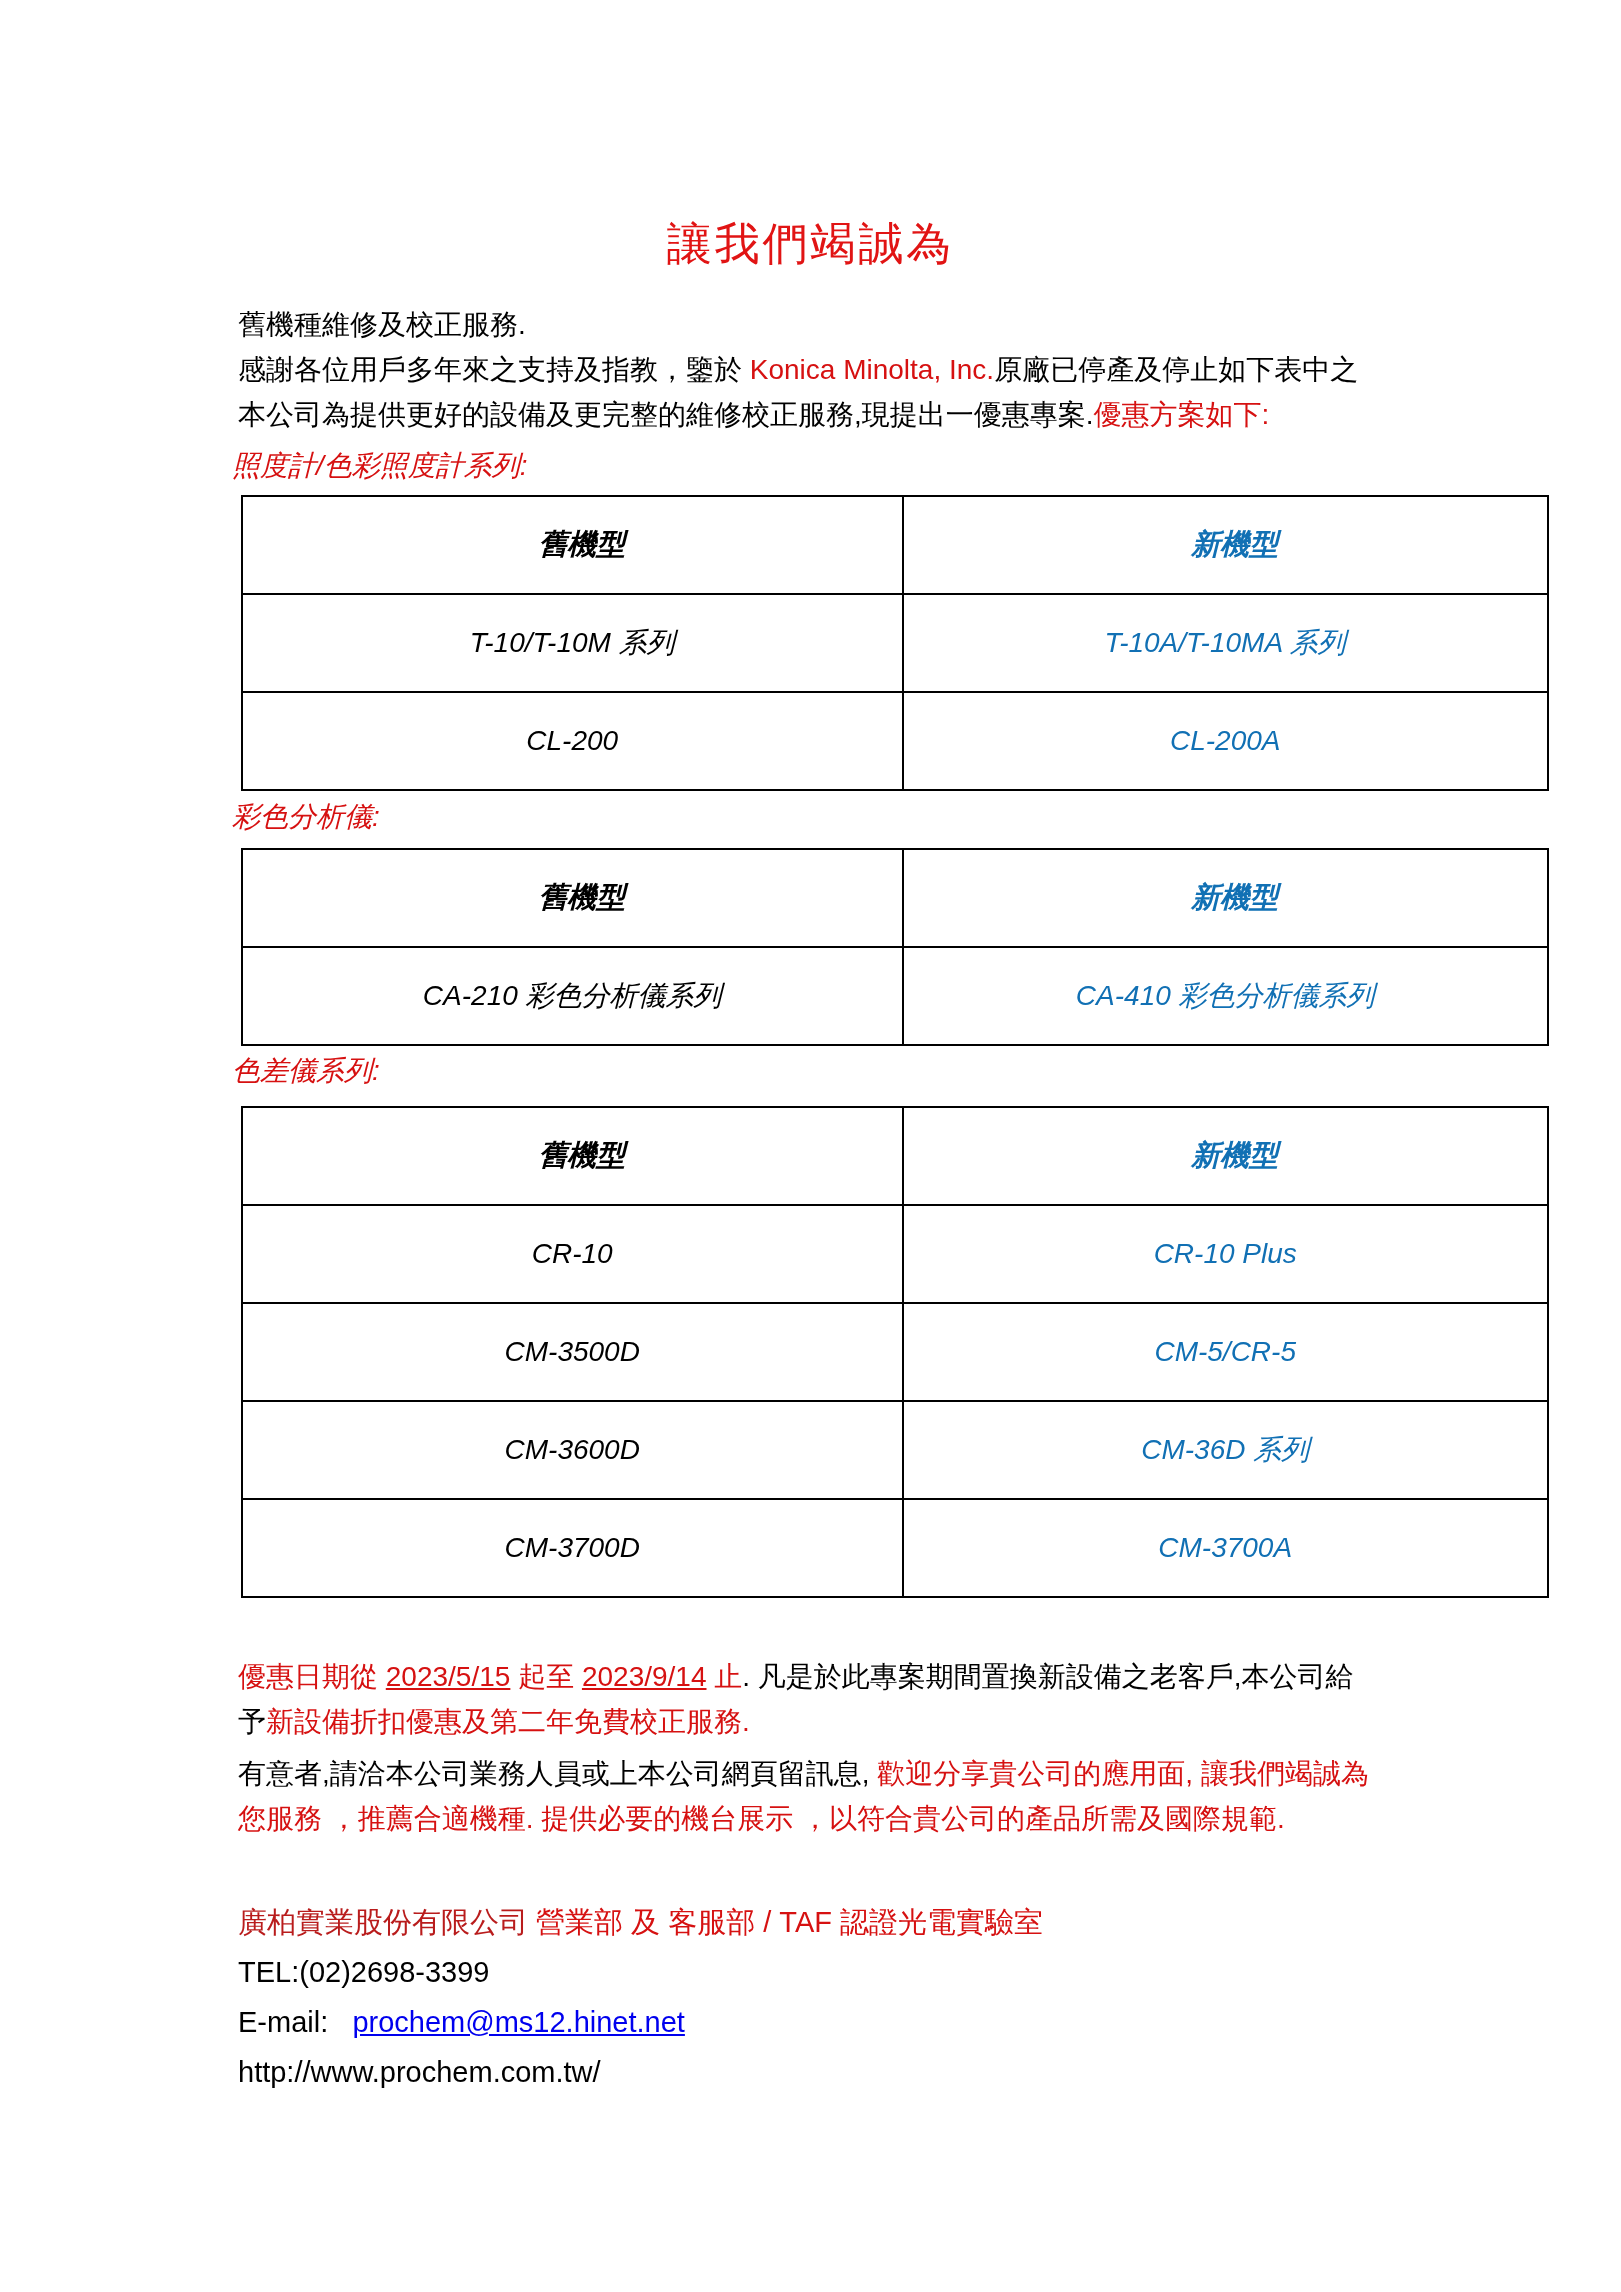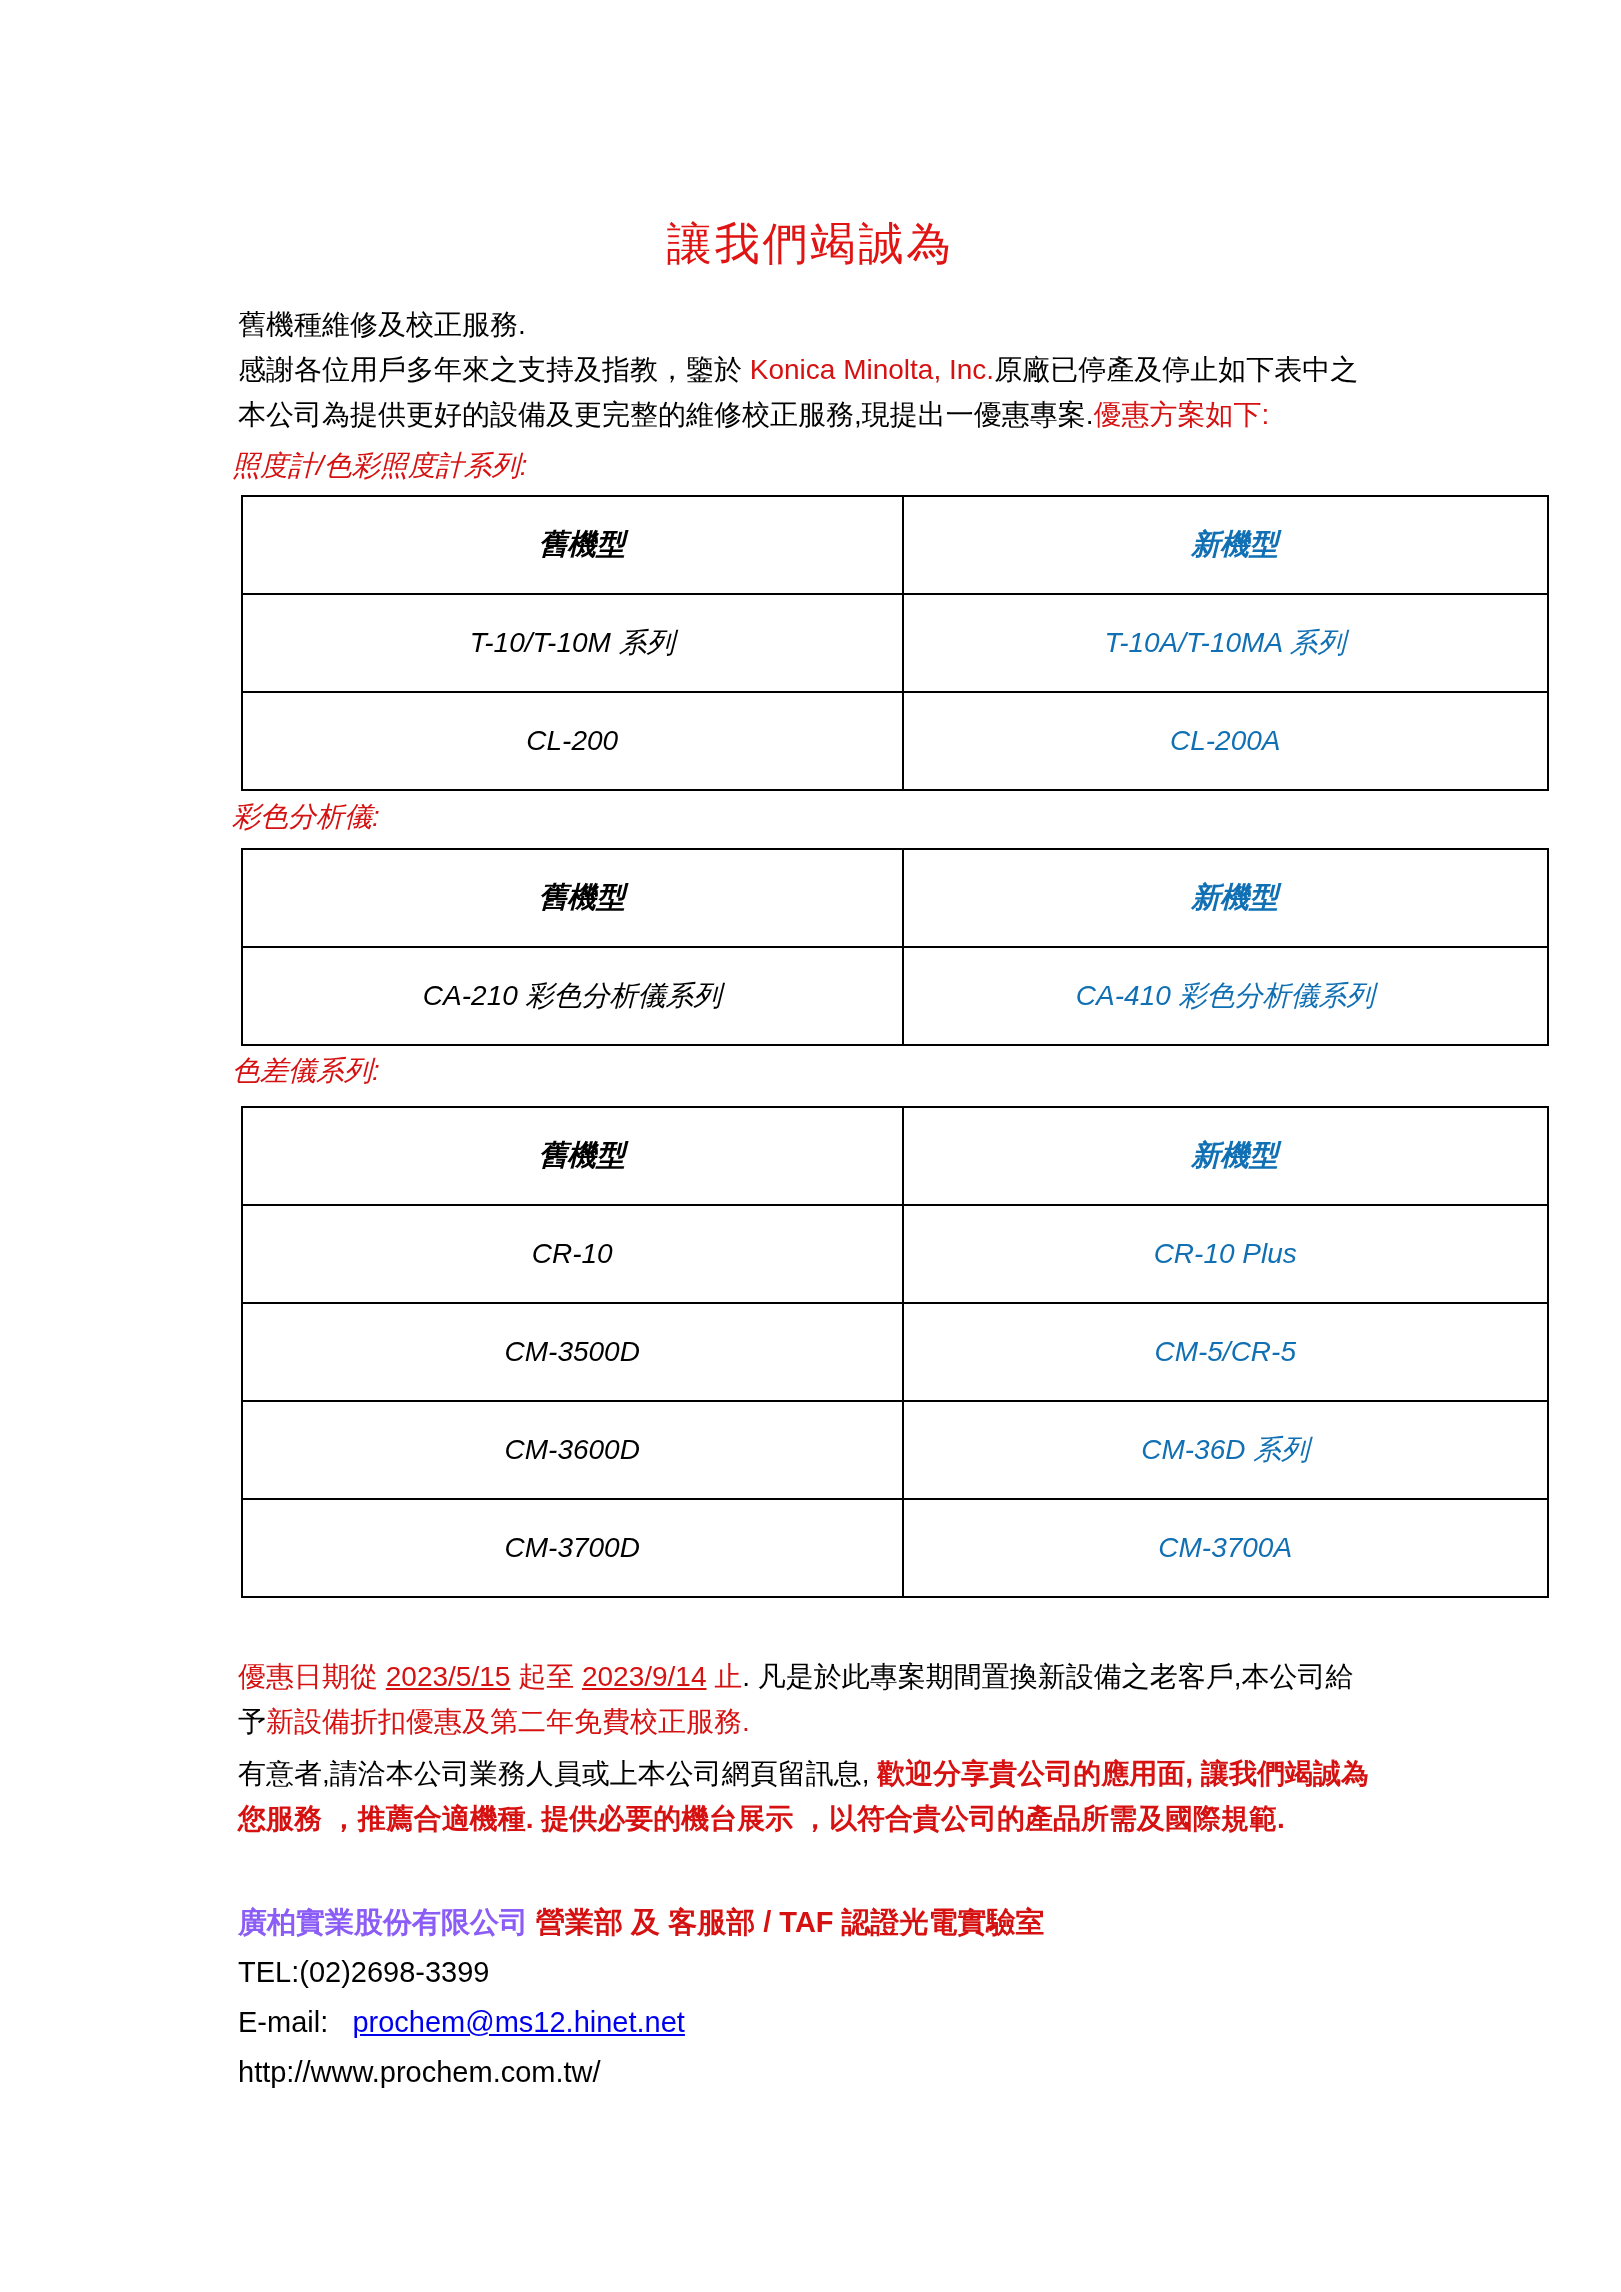--- a/index.html
+++ b/index.html
@@ -44,23 +44,23 @@
   .section th { font-weight:700; font-size:29px;padding-left:19px; }
   .section th.new, .section td.new { color:var(--table-blue); }
 
   .promo { position:absolute; left:238px; top:1654px; width:1313px; font-size:28px; }
   .promo .para2 { margin-top:6.9px; }
 
   .footer { position:absolute; left:238px; top:1897px; width:1313px; font-size:29px; }
   .footer .line { line-height:50px; }
 
   .s-black { color:#000; }
-  .s-black-bold { color:#8b5cf6; font-weight:700; }
+  .s-black-bold { color:#b91c1c; font-weight:400; }
   .s-red { color:var(--red); }
-  .s-red-bold { color:var(--red); font-weight:700; }
+  .s-red-bold { color:var(--red); font-weight:400; }
   .s-red-underline { color:var(--red); text-decoration:underline; }
   .s-link { color:var(--link-blue); text-decoration:underline; cursor:pointer; }
 </style>
 </head>
 <body>
 
 <div class="page">
   <h1 class="title">讓我們竭誠為</h1>
   <div class="intro" id="intro">
       <div class="line"><span class="s-black">舊機種維修及校正服務.</span></div>

